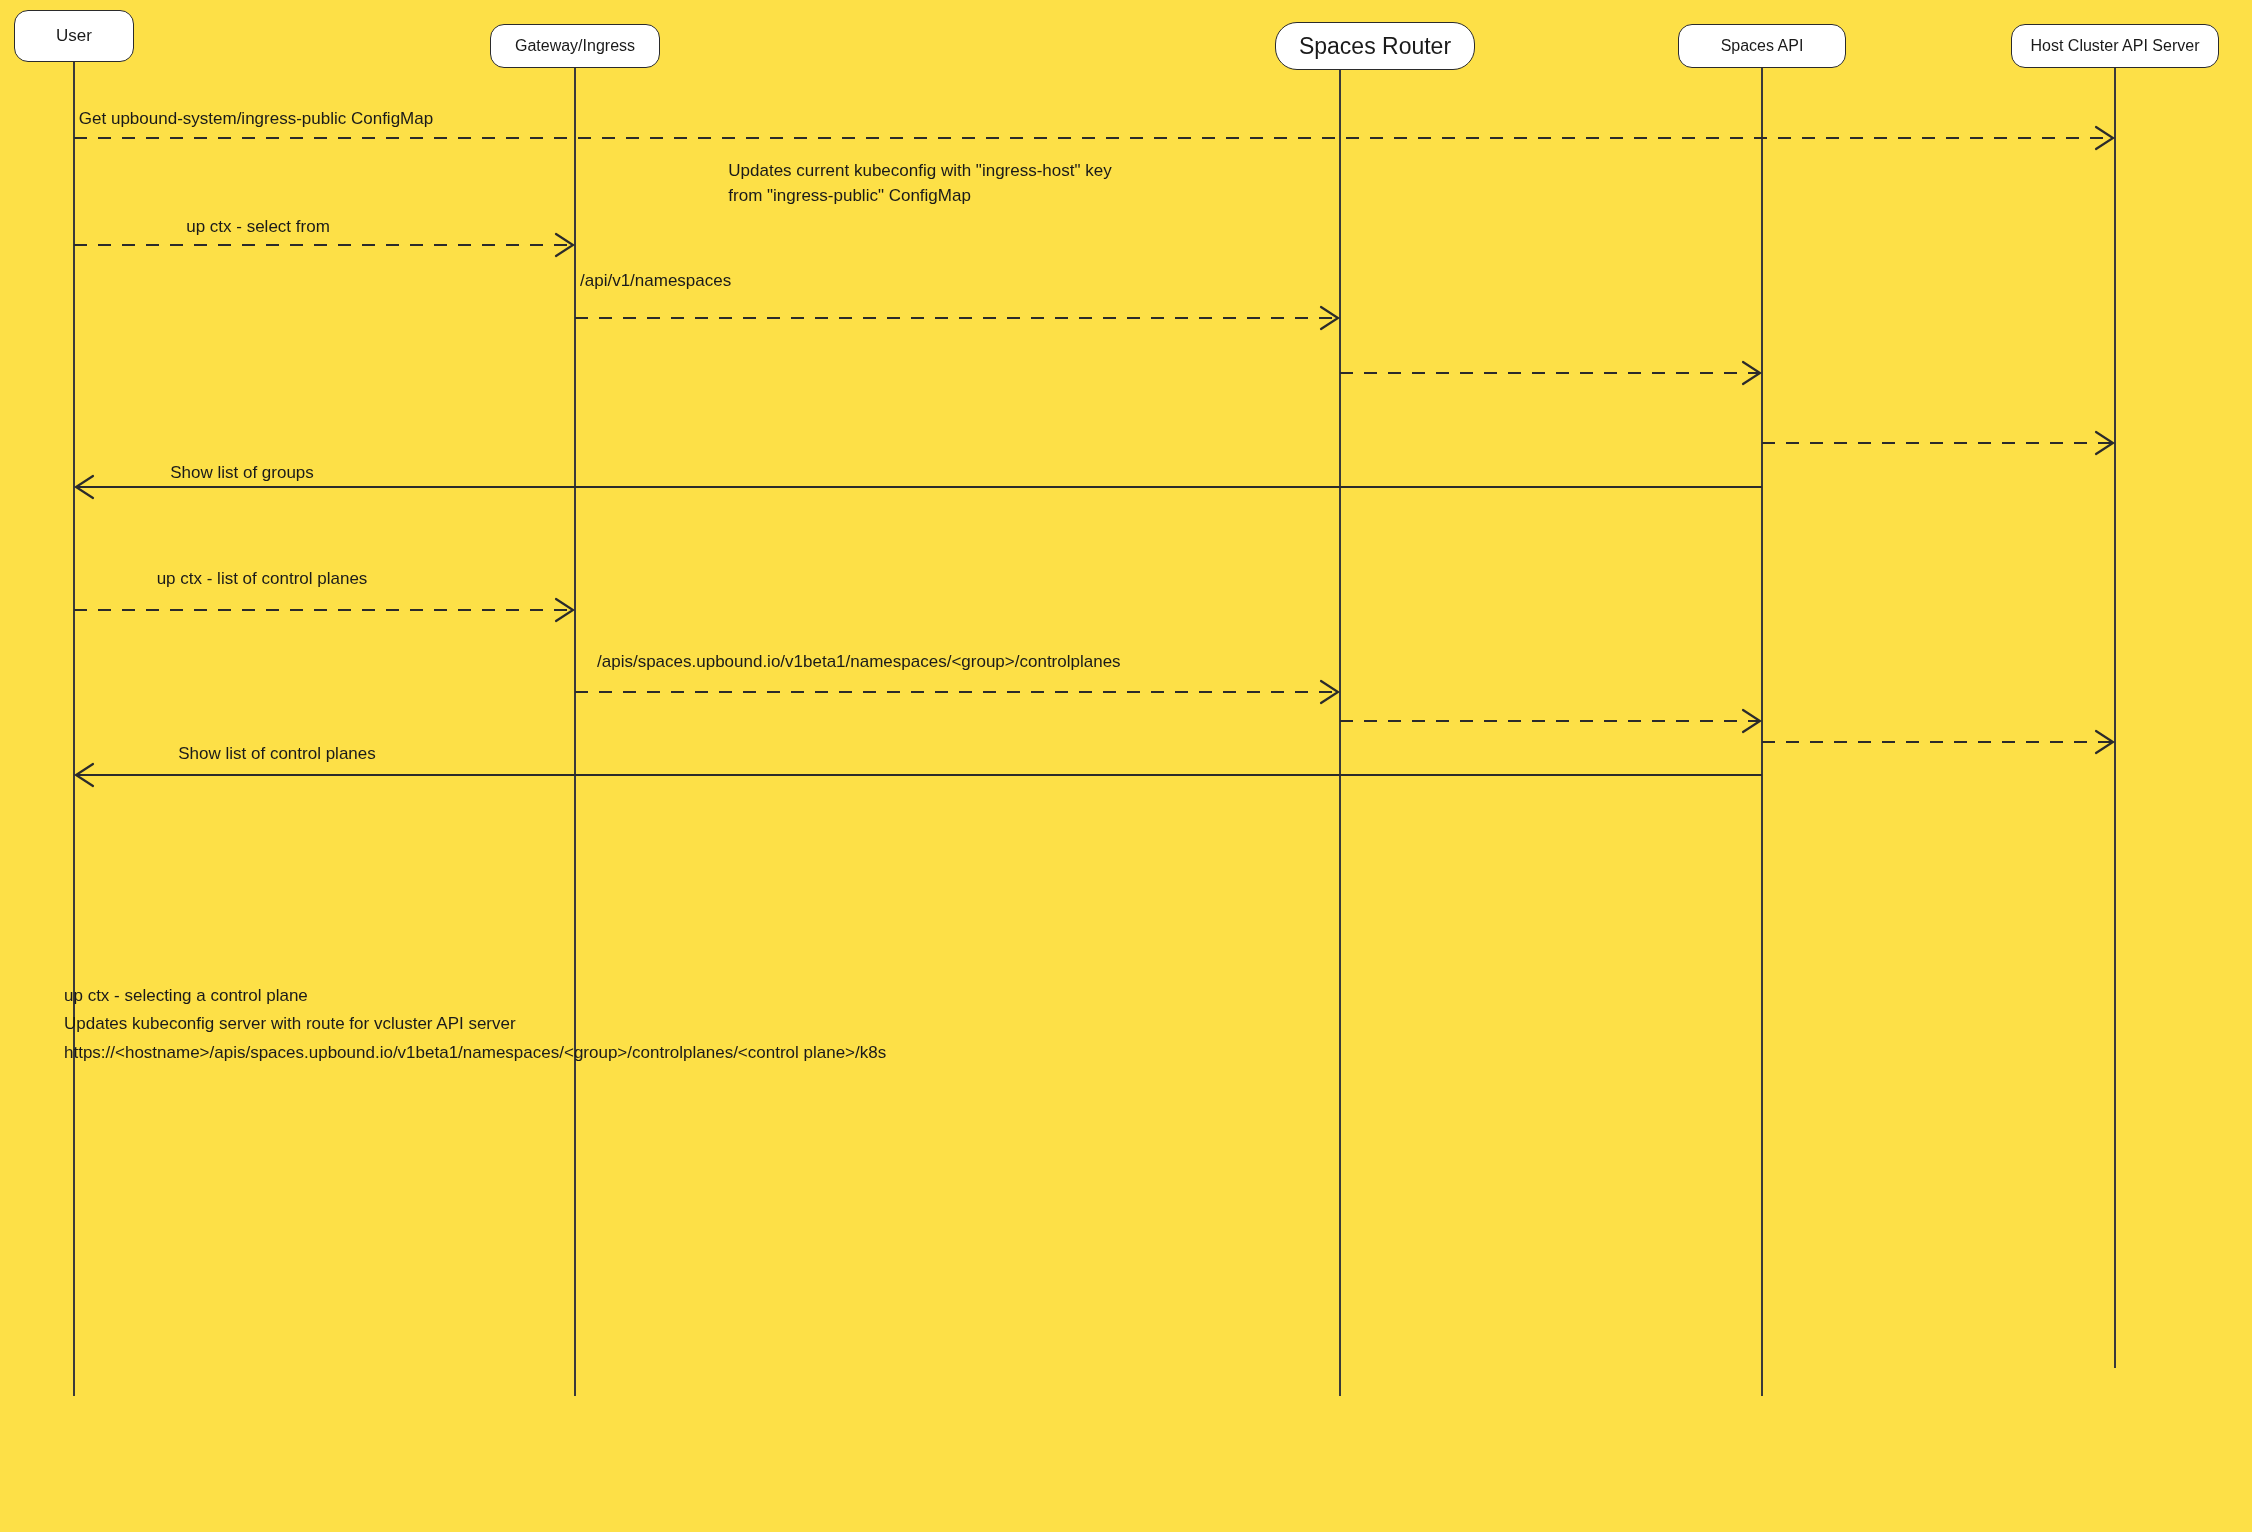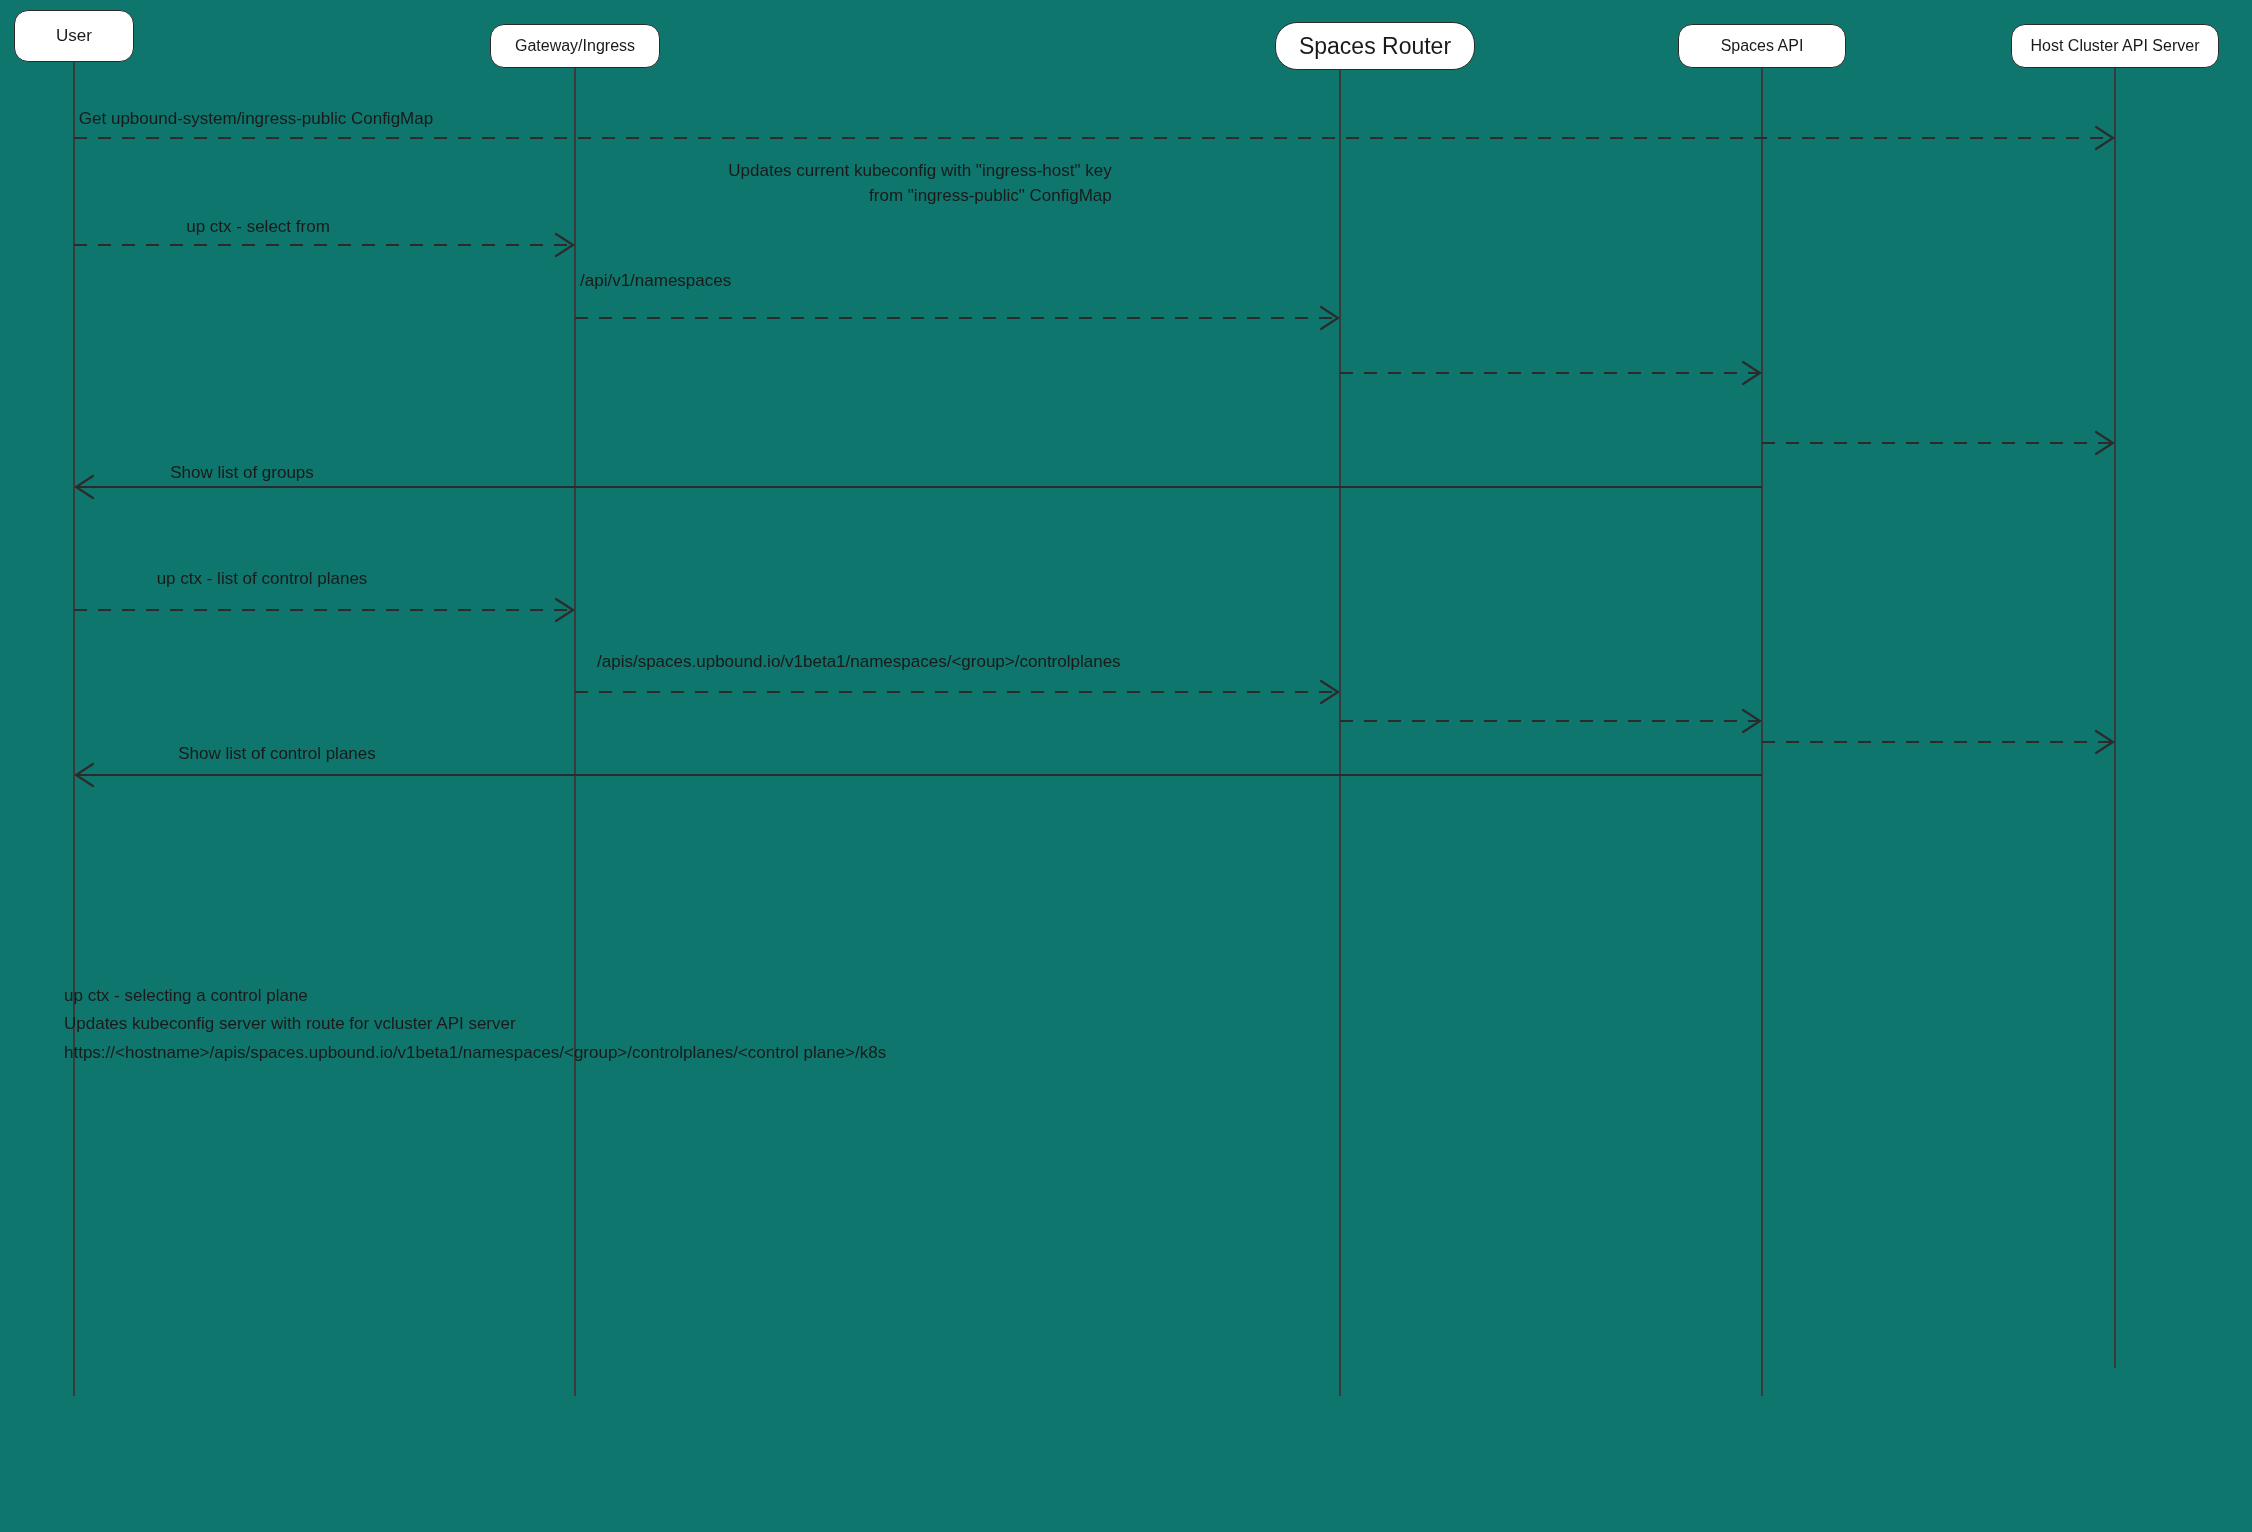--- a/index.html
+++ b/index.html
@@ -9,21 +9,21 @@
     background: #ffffff;
   }
   body {
     font-family: "Liberation Sans", sans-serif;
     color: #111111;
   }
   #diagram-root {
     position: relative;
     width: 2252px;
     height: 1532px;
-    background: #0f766e;
+    background: #fde047;
     overflow: hidden;
   }
   #diagram-svg {
     position: absolute;
     left: 0;
     top: 0;
     width: 2252px;
     height: 1532px;
     display: block;
   }
@@ -46,21 +46,21 @@
     white-space: nowrap;
   }
   .msg-label {
     position: absolute;
     font-size: 17px;
     color: #1a1a1a;
     white-space: pre;
     line-height: 1.45;
   }
   .msg-label.center {
-    text-align: right;
+    text-align: left;
     transform: translateX(-50%);
   }
   .msg-label.left {
     text-align: center;
   }
   .note-line {
     position: absolute;
     font-size: 17px;
     color: #1a1a1a;
     white-space: pre;

